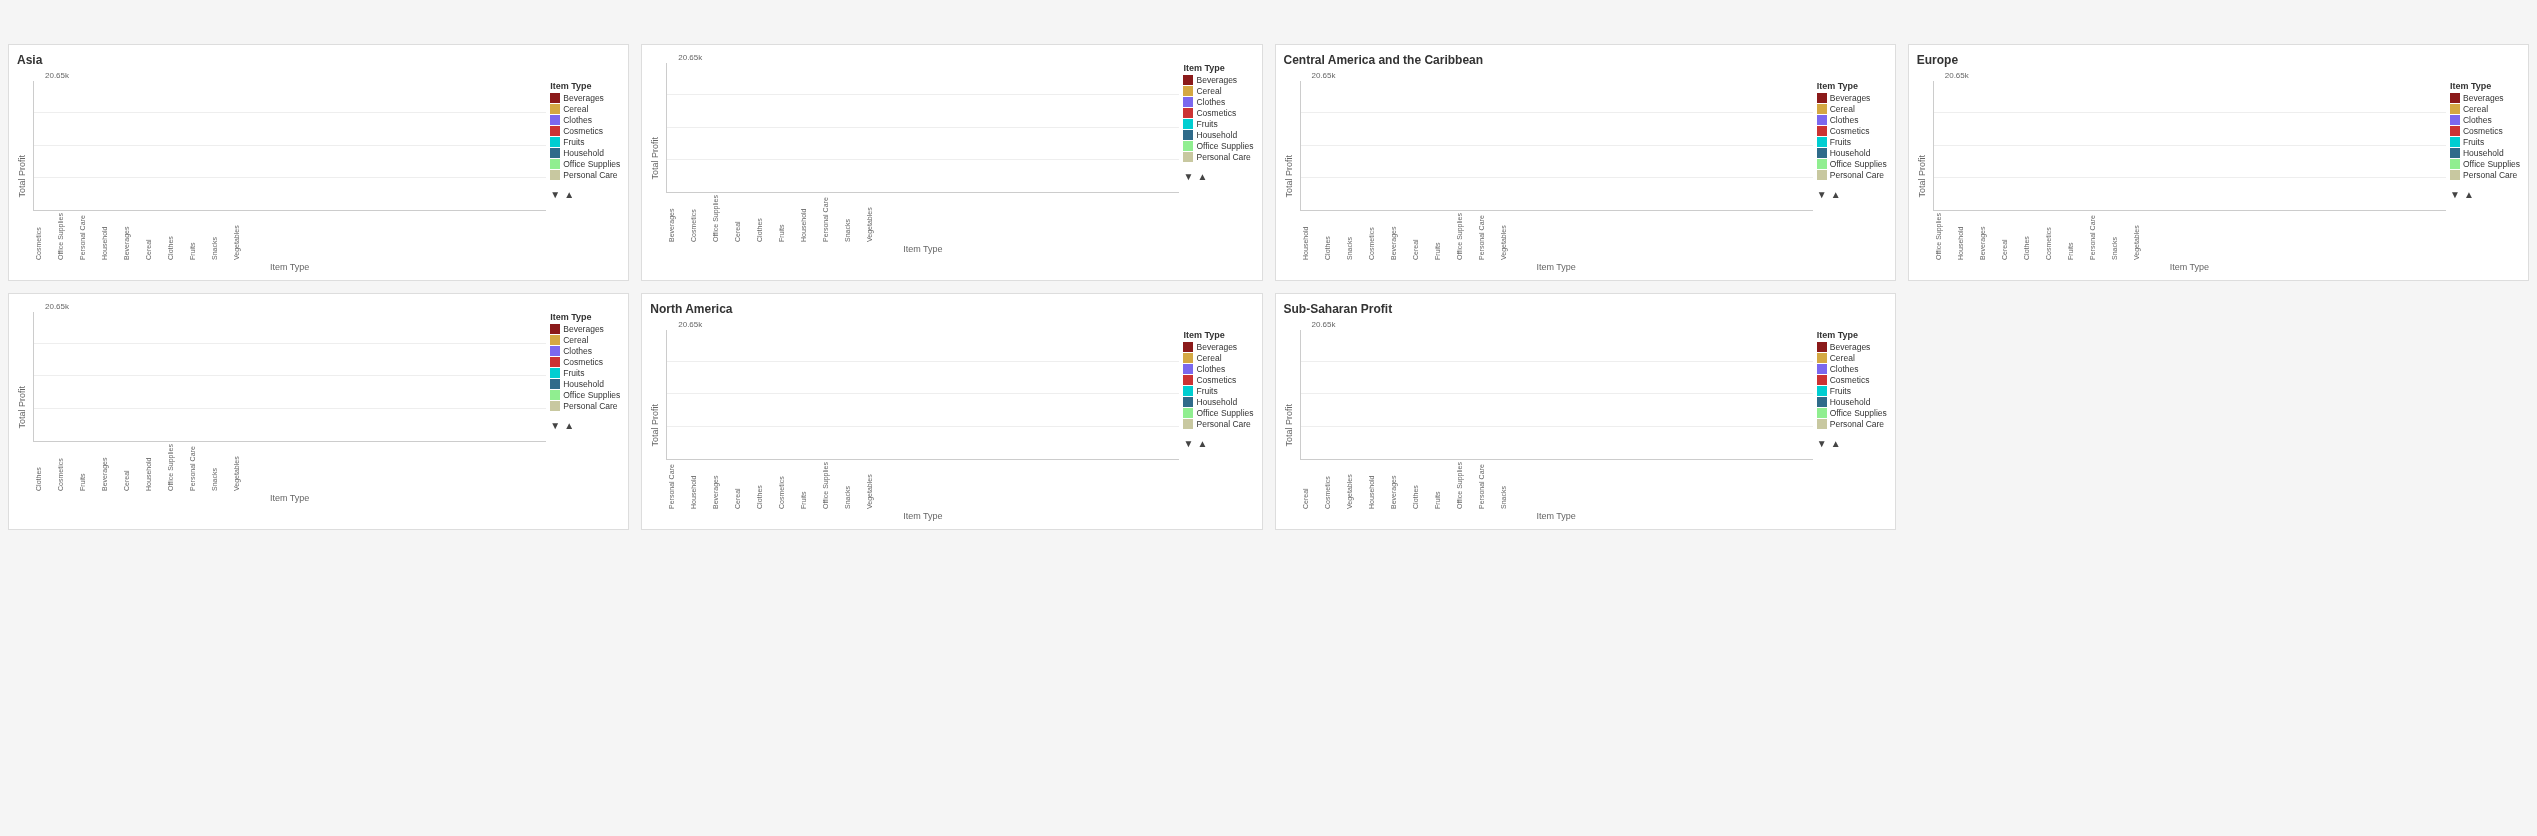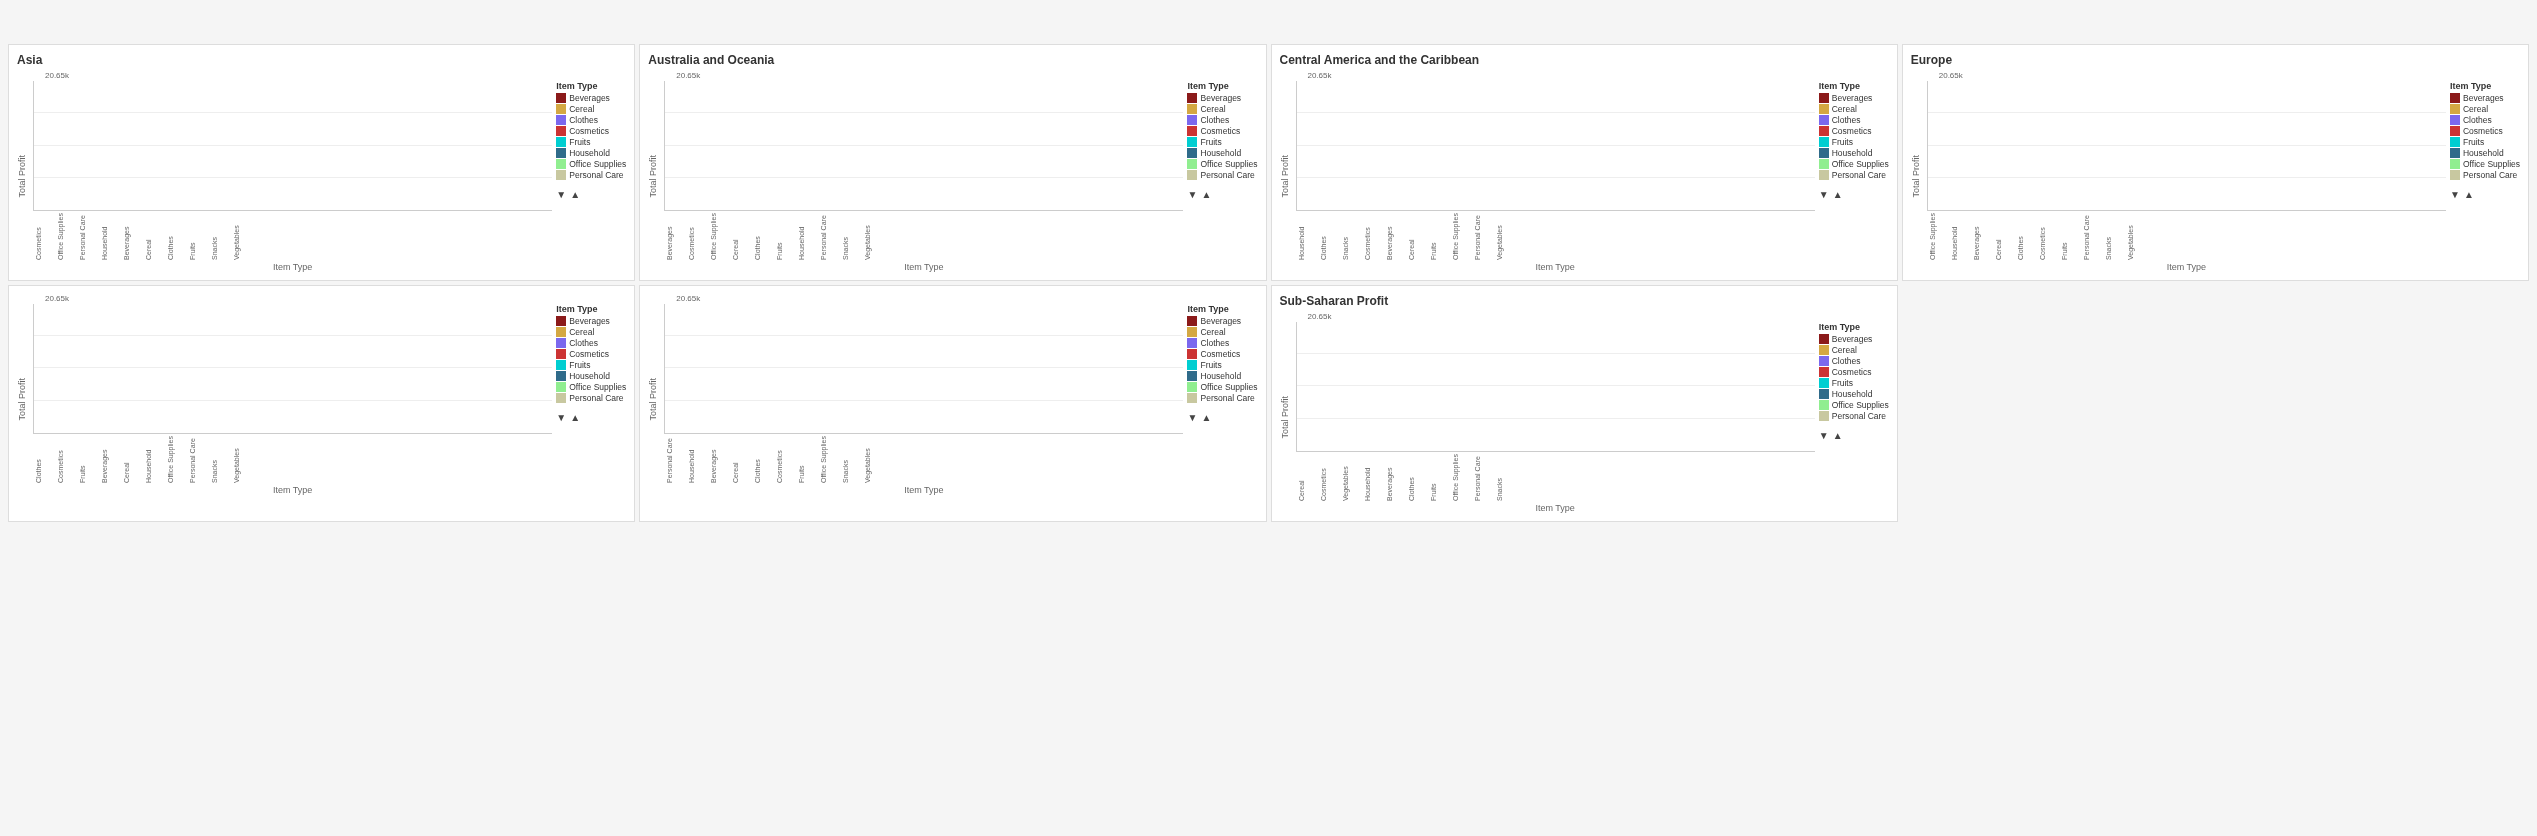--- a/index.html
+++ b/index.html
@@ -12,21 +12,21 @@
     .page-title {
       font-size: 13px;
       font-weight: bold;
       margin-bottom: 8px;
       color: #333;
     }
     .charts-grid {
       display: grid;
       grid-template-columns: repeat(4, 1fr);
       grid-template-rows: repeat(2, auto);
-      gap: 4px;
+      gap: 12px;
       margin-top: 36px;
     }
     .chart-panel {
       background: white;
       border: 1px solid #ddd;
       padding: 8px;
       position: relative;
     }
     .chart-title {
       font-size: 12px;
@@ -243,21 +243,20 @@
             </div>
           </div>
           <div class="sort-buttons" style="margin-top: 8px; display: flex; gap: 4px; flex-direction: row;">
             <span class="sort-btn">▼</span>
             <span class="sort-btn">▲</span>
           </div>
         </div>
       </div>
     </div>
     <div class="chart-panel">
-      <div class="chart-title">Australia and Oceania</div>
       <div style="font-size: 8px; color: rgb(102, 102, 102); margin-left: 28px; margin-bottom: 1px;">20.65k</div>
       <div class="chart-area">
         <div class="y-axis-label">Total Profit</div>
         <div class="chart-content">
           <div class="bars-container" style="height: 130px;">
             <div class="grid-lines">
               <div class="grid-line" style="bottom: 25%;"></div>
               <div class="grid-line" style="bottom: 50%;"></div>
               <div class="grid-line" style="bottom: 75%;"></div>
             </div>
@@ -642,20 +641,21 @@
             </div>
           </div>
           <div class="sort-buttons" style="margin-top: 8px; display: flex; gap: 4px; flex-direction: row;">
             <span class="sort-btn">▼</span>
             <span class="sort-btn">▲</span>
           </div>
         </div>
       </div>
     </div>
     <div class="chart-panel">
+      <div class="chart-title">North America</div>
       <div style="font-size: 8px; color: rgb(102, 102, 102); margin-left: 28px; margin-bottom: 1px;">20.65k</div>
       <div class="chart-area">
         <div class="y-axis-label">Total Profit</div>
         <div class="chart-content">
           <div class="bars-container" style="height: 130px;">
             <div class="grid-lines">
               <div class="grid-line" style="bottom: 25%;"></div>
               <div class="grid-line" style="bottom: 50%;"></div>
               <div class="grid-line" style="bottom: 75%;"></div>
             </div>

